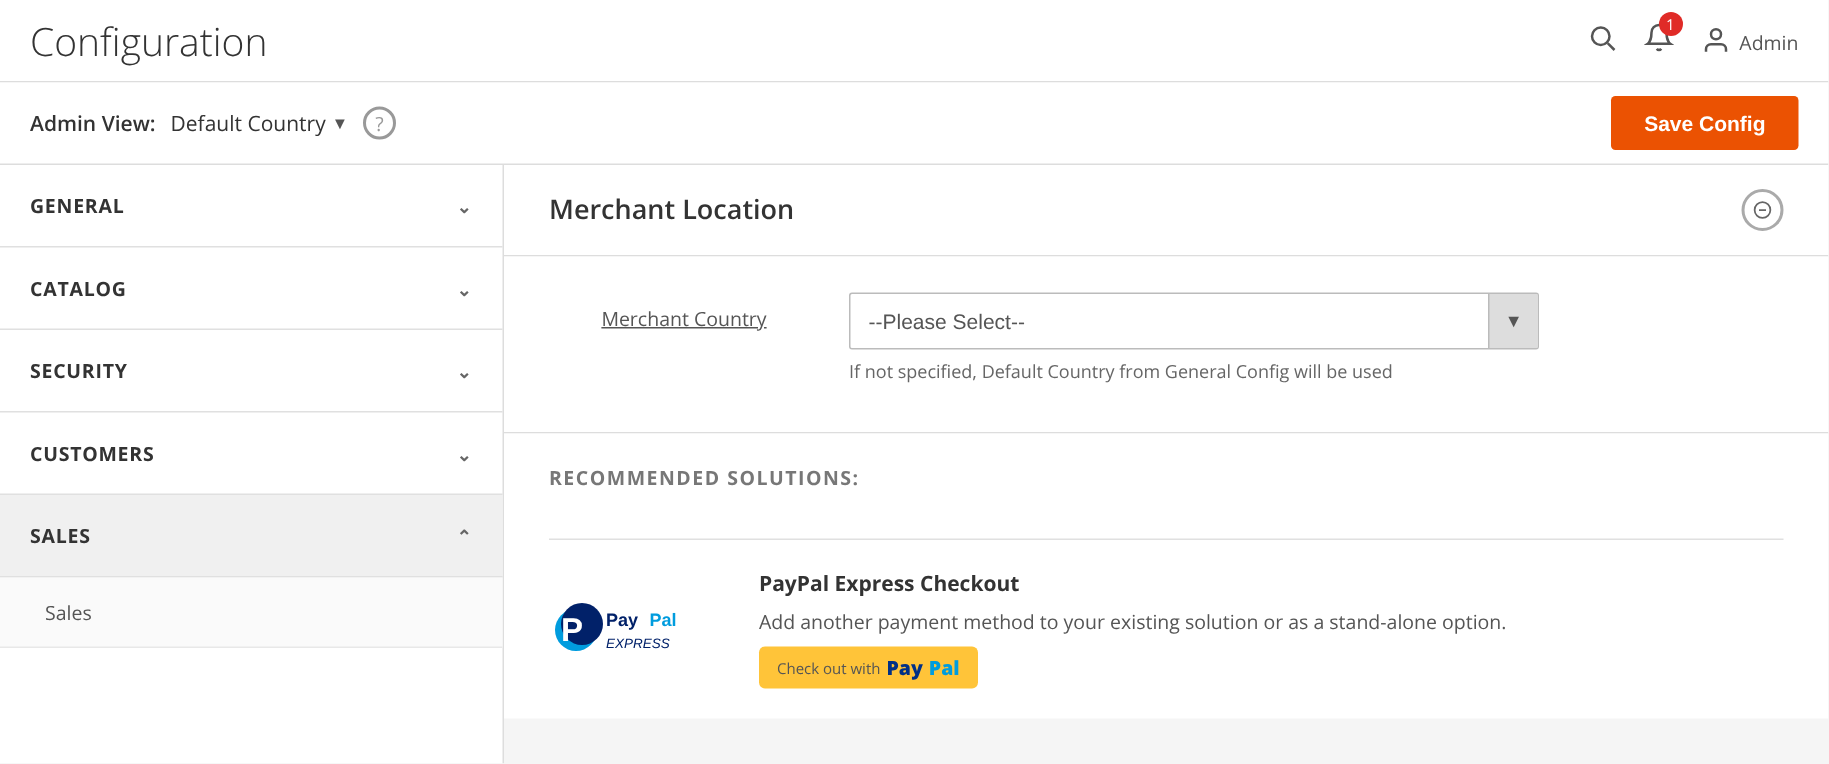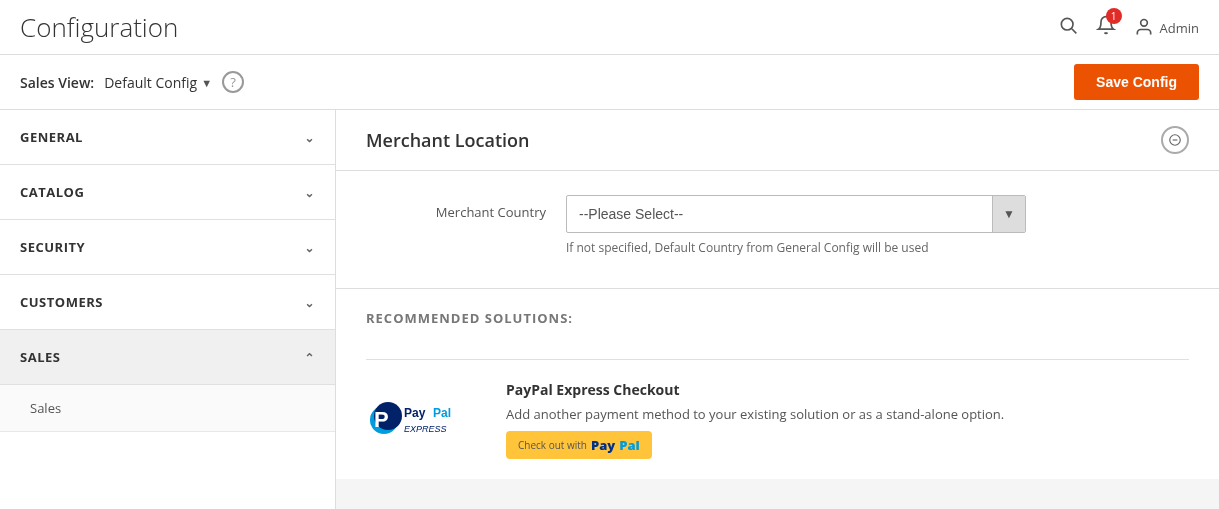--- a/index.html
+++ b/index.html
@@ -185,26 +185,27 @@
       padding: 24px 30px;
       border-bottom: 1px solid #ddd;
     }
     .form-row {
       display: flex;
       align-items: flex-start;
       margin-bottom: 8px;
     }
     .form-label {
       width: 200px;
-      text-align: right;
+      text-align: center;
       padding-right: 20px;
       padding-top: 8px;
       font-size: 13px;
       color: #555;
       flex-shrink: 0;
+      text-decoration: underline;
     }
     .form-label-sub {
       font-size: 11px;
       color: #888;
     }
     .form-control-wrap {
       flex: 1;
     }
     .select-wrapper {
       display: flex;
@@ -332,23 +333,23 @@
         <path d="M20 21v-2a4 4 0 0 0-4-4H8a4 4 0 0 0-4 4v2"></path>
         <circle cx="12" cy="7" r="4"></circle>
       </svg>
       <span style="color:#555; font-size:13px;">Admin</span>
     </div>
   </div>
 </div>
 
 <div class="store-view-bar">
   <div class="store-view-left">
-    <span class="store-view-label">Sales View:</span>
+    <span class="store-view-label">Admin View:</span>
     <div class="store-view-select">
-      <span>Default Config</span>
+      <span>Default Country</span>
       <span style="font-size:11px; color:#555;">▼</span>
     </div>
     <div class="help-icon">
       <span>?</span>
     </div>
   </div>
   <button class="save-config-btn">Save Config</button>
 </div>
 
 <div class="main-layout">

